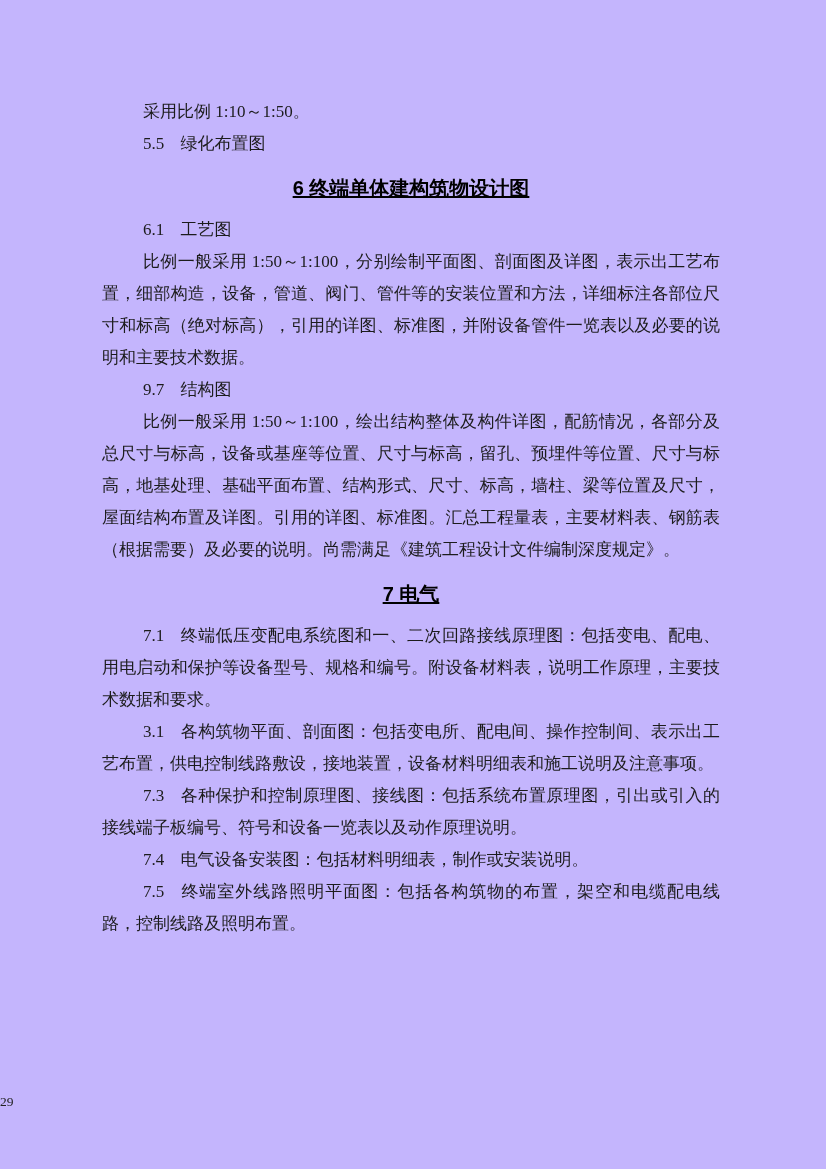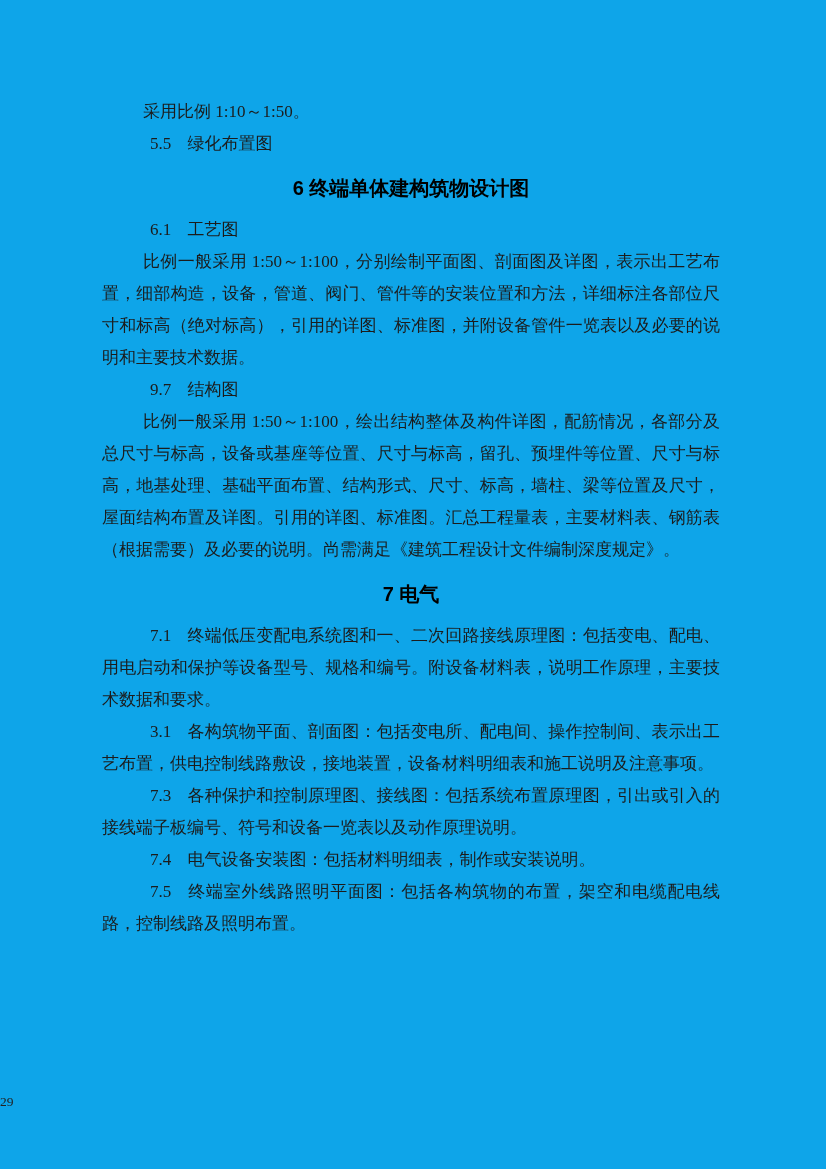--- a/index.html
+++ b/index.html
@@ -1,49 +1,50 @@
 <!DOCTYPE html>
 <html lang="zh"><head>
 <meta charset="utf-8">
 <style>
   html, body { margin: 0; padding: 0; background: #ffffff; }
   .page {
     position: relative;
     width: 826px;
     height: 1169px;
-    background: #0ea5e9;
+    background: #c4b5fd;
     color: #1c1c1c;
     overflow: hidden;
   }
   .doc-content {
     position: absolute;
     left: 102px;
     top: 96px;
     width: 618px;
     font-family: "Liberation Serif", "DejaVu Serif", serif;
     font-size: 17px;
     line-height: 32px;
     text-align: justify;
     text-justify: inter-character;
   }
   p.para {
     margin: 0;
     text-indent: 41px;
     word-break: break-all;
   }
-  .sec-num { margin-right: 0.95em; margin-left: 7px; }
+  .sec-num { margin-right: 0.95em; }
   h2.chapter {
     font-family: "Liberation Sans", "DejaVu Sans", sans-serif;
     font-weight: 700;
     font-size: 20px;
     color: #000000;
     text-align: center;
     text-indent: 0;
     line-height: 40px;
     margin: 8px 0 6px 0;
+    text-decoration: underline;
   }
   .page-number {
     position: absolute;
     left: 0;
     right: 0;
     top: 1094px;
     text-align: left;
     font-family: "Liberation Serif", "DejaVu Serif", serif;
     font-size: 13.5px;
     color: #222222;

